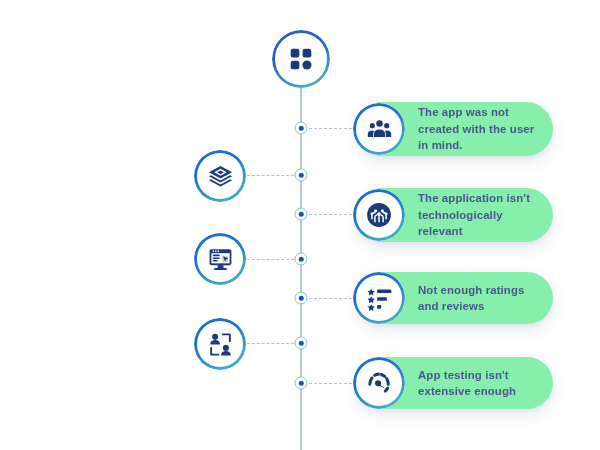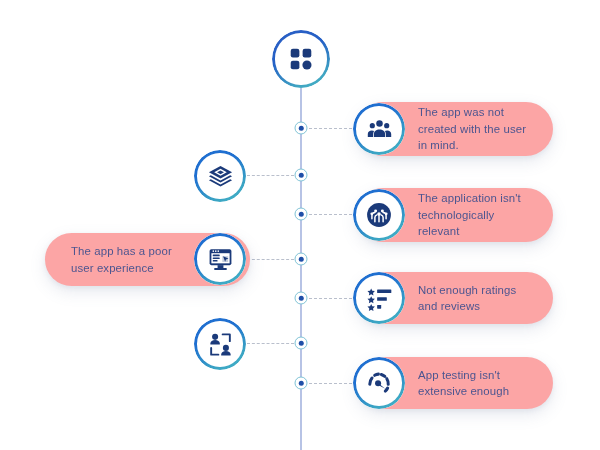--- a/index.html
+++ b/index.html
@@ -62,26 +62,27 @@
     height: 0;
     border-top: 1.4px dashed #b9bfcc;
     z-index: 2;
   }
 
   
   .card {
     position: absolute;
     display: flex;
     align-items: center;
-    background: #fca5a5;
+    background: #86efac;
     border-radius: 40px;
     box-shadow: 0 6px 16px rgba(110, 125, 160, .16),
                 0 2px 5px rgba(110, 125, 160, .10);
     box-sizing: border-box;
     z-index: 3;
+    font-weight: bold;
   }
   .card-right { padding: 0 18px 0 62px; justify-content: flex-start; }
   .card-left  { padding: 0 62px 0 26px; justify-content: flex-start; }
 
   .card-text {
     color: #4c5590;
     font-size: 11.4px;
     line-height: 16.4px;
     letter-spacing: .01em;
   }
@@ -199,23 +200,20 @@
         <path d="M17.0 14.6v-2.2c0-1.3-.9-2.0-2.1-2.1"></path>
       </g>
       <circle fill="#ffffff" cx="12" cy="11.3" r="1.25"></circle>
       <circle fill="#ffffff" cx="9.6" cy="9.1" r="1.05"></circle>
       <circle fill="#ffffff" cx="14.4" cy="9.1" r="1.05"></circle>
       <circle fill="#ffffff" cx="6.9" cy="11.2" r=".95"></circle>
       <circle fill="#ffffff" cx="17.1" cy="11.2" r=".95"></circle>
     </svg>
   </div>
 
-  <div class="card card-left" style="left:45px; top:233px; width:205px; height:53px;">
-    <div class="card-text">The app has a poor user experience</div>
-  </div>
   <div class="badge" style="left:194px; top:233px;">
     <div class="ring"></div>
     <svg width="27" height="27" viewBox="0 0 24 24">
       <rect class="navy" x="2.3" y="2.8" width="19.4" height="14.2" rx="1.6"></rect>
       <rect fill="#ffffff" x="3.9" y="6.4" width="16.2" height="9.0"></rect>
       <circle fill="#ffffff" cx="5.6" cy="4.6" r=".72"></circle>
       <circle fill="#ffffff" cx="7.8" cy="4.6" r=".72"></circle>
       <circle fill="#ffffff" cx="10.0" cy="4.6" r=".72"></circle>
       <rect class="navy" x="5.1" y="7.6" width="6.2" height="1.5" rx=".5"></rect>
       <rect class="navy" x="5.1" y="10.2" width="6.2" height="1.3" rx=".5"></rect>

